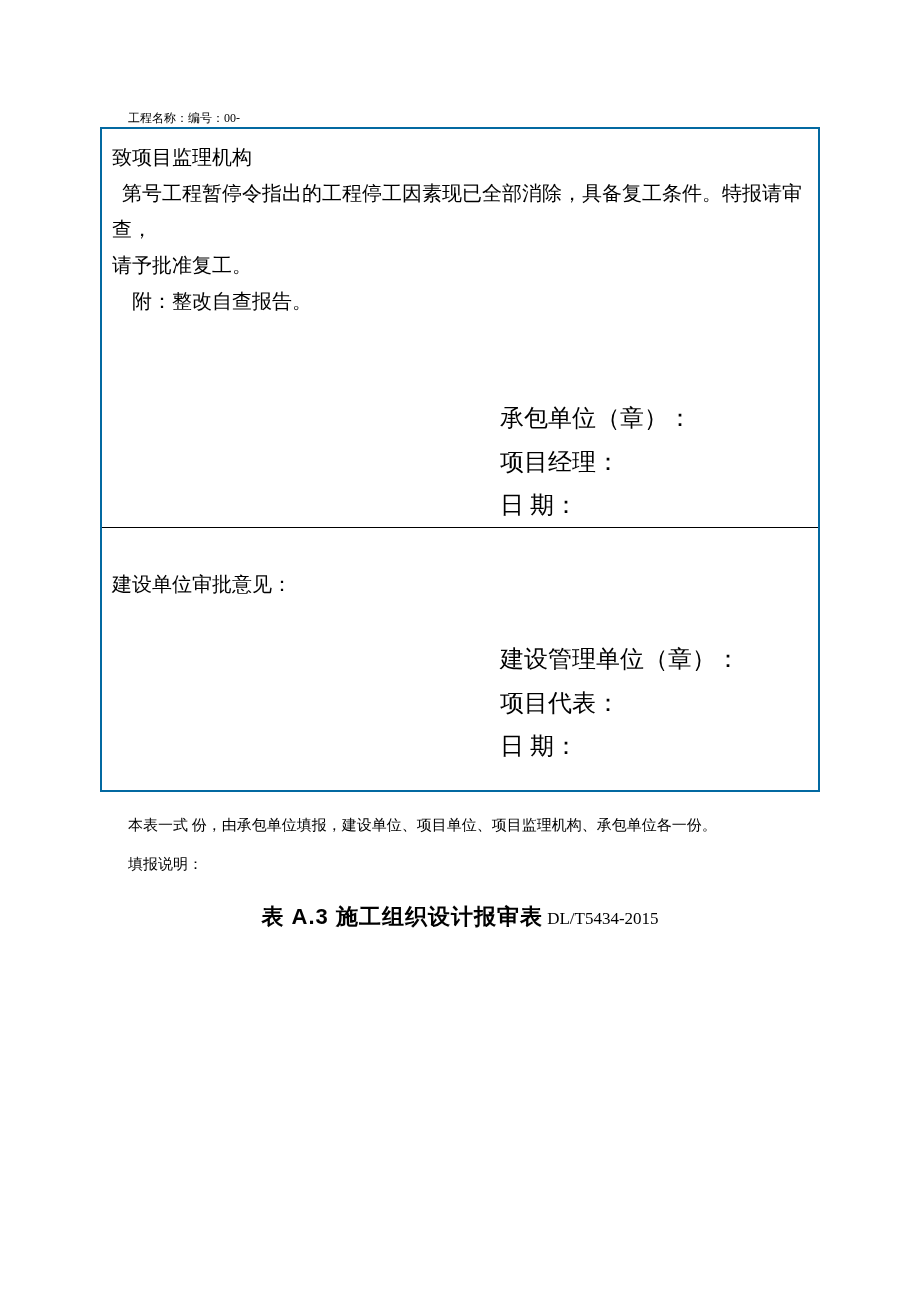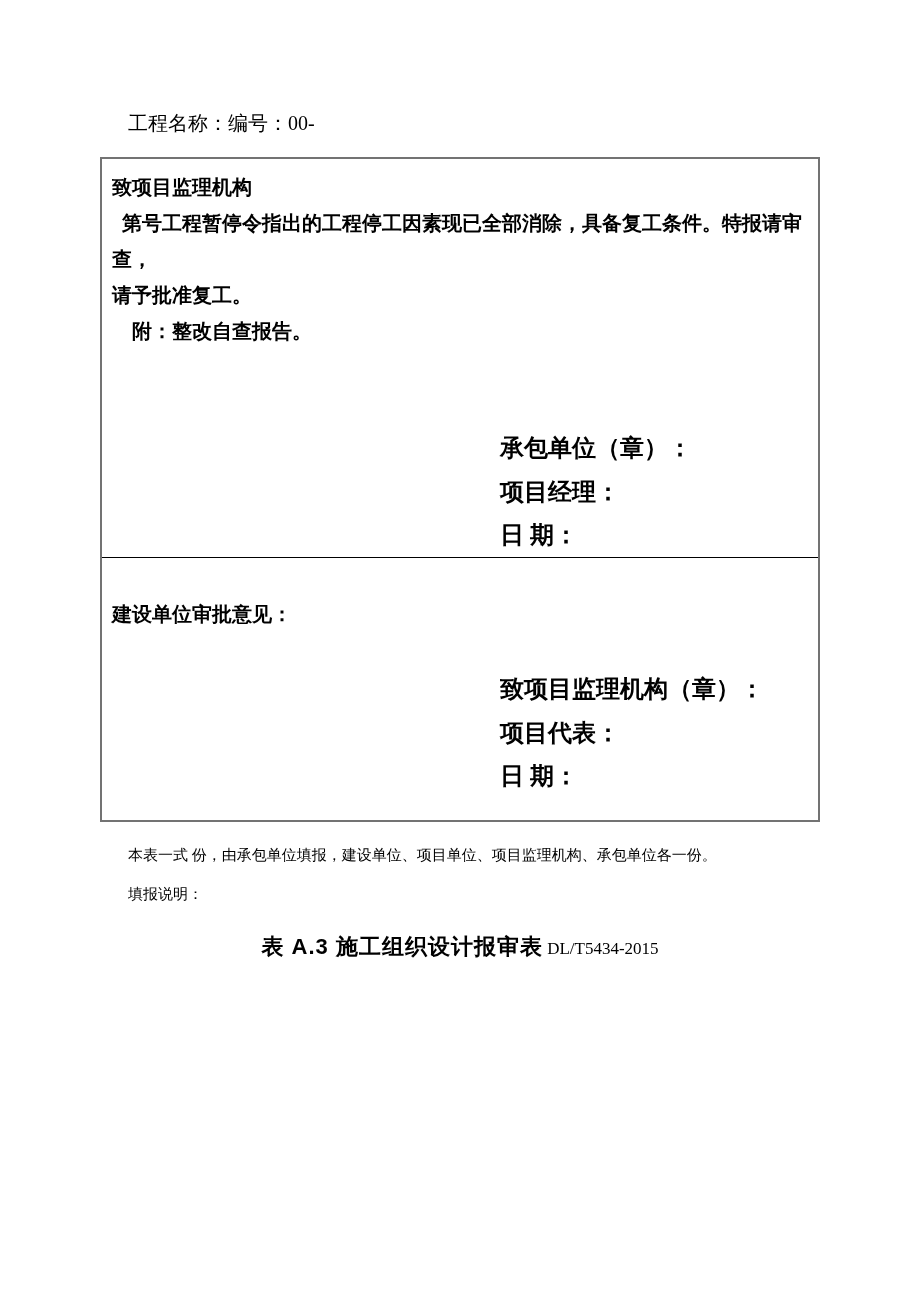--- a/index.html
+++ b/index.html
@@ -9,29 +9,28 @@
     background: #ffffff;
     color: #000000;
     width: 920px;
     min-height: 1302px;
     box-sizing: border-box;
   }
   .page {
     padding: 110px 100px 60px 100px;
   }
   .header-line {
-    font-size: 20px;
-    margin-bottom: 20px;
+    font-size: 12px;
+    margin-bottom: 0;
     padding-left: 28px;
   }
   .form-table {
     width: 100%;
     border-collapse: collapse;
-    border: 2px solid #737373;
-    font-weight: bold;
+    border: 2px solid #0369a1;
   }
   .form-table td {
     border: 1px solid #000;
     padding: 0;
     vertical-align: top;
   }
   .cell-inner {
     padding: 10px 10px 10px 10px;
     font-size: 20px;
     line-height: 1.8;
@@ -106,21 +105,21 @@
           </div>
         </div>
       </td>
     </tr>
     <tr>
       <td>
         <div class="cell-inner sect3">
           <div style="height:28px"></div>
           <div>建设单位审批意见：</div>
           <div class="sig-block sig3">
-            <div>致项目监理机构（章）：</div>
+            <div>建设管理单位（章）：</div>
             <div>项目代表：</div>
             <div>日        期：</div>
           </div>
         </div>
       </td>
     </tr>
   </tbody>
     </table>
 
   <div class="notes">

